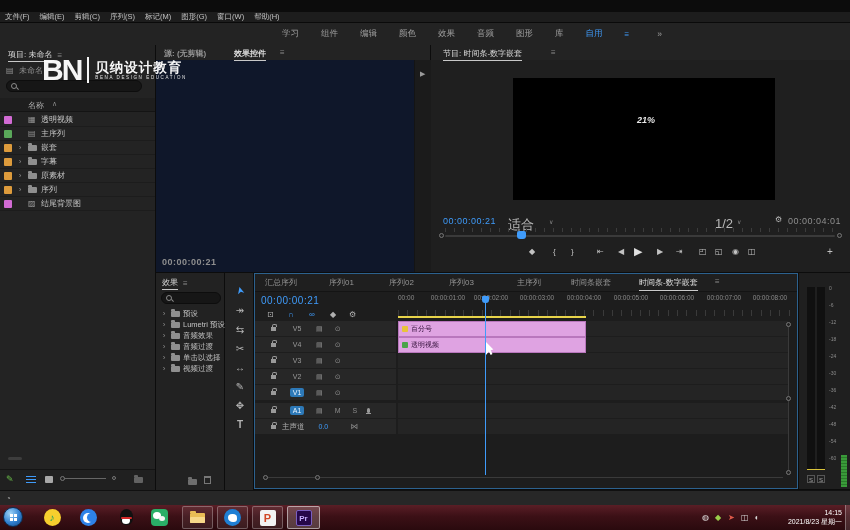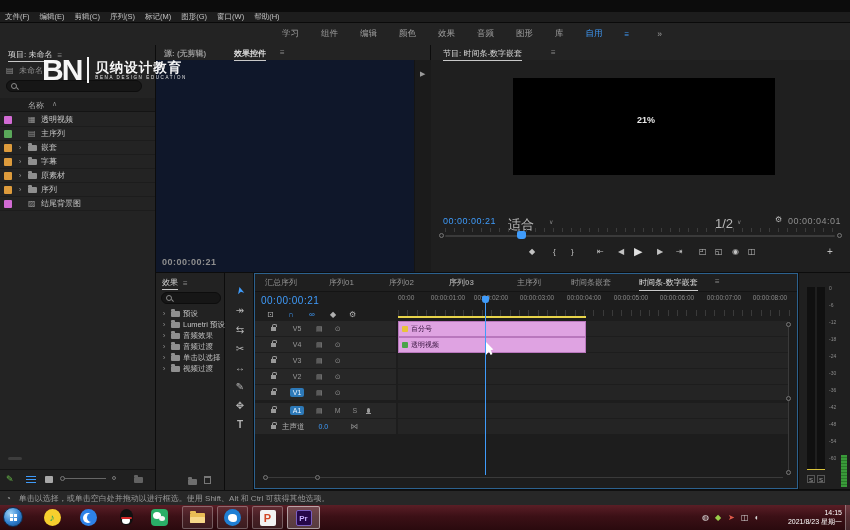--- a/index.html
+++ b/index.html
@@ -236,21 +236,21 @@
       <span class="abs" style="left:5px;top:10px;font-size:7px;color:#9a9a9a;">▶</span>
     </div>
     <span class="abs tc-gray nw" style="left:6px;top:212px;font-size:9px;letter-spacing:.5px;">00:00:00:21</span>
   </div>
 
   <div class="panel" style="left:431px;top:45px;width:419px;height:227px;background:#1f1f1f;">
     <div class="abs" style="left:0;top:0;width:419px;height:15px;background:#232323;">
       <span class="ptab on abs nw" style="left:12px;top:3px;">节目: 时间条-数字嵌套</span>
       <span class="pmenu abs" style="left:120px;top:3px;">≡</span>
     </div>
-    <div class="pm-frame" style="left:82px;top:33px;width:262px;height:97px;">
+    <div class="pm-frame" style="left:82px;top:33px;width:262px;height:122px;font-style:italic;">
       <span class="abs" style="left:124px;top:37px;font-size:9px;color:#e8e8e8;font-weight:bold;">21%</span>
     </div>
 
     <span class="abs tc-blue nw" style="left:12px;top:171px;font-size:9px;letter-spacing:.5px;">00:00:00:21</span>
     <span class="dd abs" style="left:77px;top:171px;">适合</span>
     <span class="caret abs" style="left:118px;top:173px;">∨</span>
     <span class="dd abs" style="left:284px;top:171px;">1/2</span>
     <span class="caret abs" style="left:306px;top:173px;">∨</span>
     <span class="abs" style="left:344px;top:170px;font-size:8px;color:#b8b8b8;">⚙</span>
     <span class="abs tc-gray nw" style="left:357px;top:171px;font-size:9px;letter-spacing:.5px;">00:00:04:01</span>
@@ -330,21 +330,21 @@
     <span class="tool" style="top:127px;">✥</span>
     <span class="tool" style="top:146px;font-weight:bold;">T</span>
   </div>
 
   <div class="tl">
 
     <div class="abs" style="left:0;top:0;width:542px;height:17px;background:#1f1f1f;border-bottom:1px solid #141414;">
       <span class="tl-tab" style="left:10px;">汇总序列</span>
       <span class="tl-tab" style="left:74px;">序列01</span>
       <span class="tl-tab" style="left:134px;">序列02</span>
-      <span class="tl-tab" style="left:194px;font-weight:bold;">序列03</span>
+      <span class="tl-tab" style="left:194px;">序列03</span>
       <span class="tl-tab" style="left:262px;">主序列</span>
       <span class="tl-tab" style="left:316px;">时间条嵌套</span>
       <span class="tl-tab on" style="left:384px;">时间条-数字嵌套</span>
       <span class="pmenu abs" style="left:460px;top:3px;">≡</span>
     </div>
 
     <span class="abs tc-blue nw" style="left:6px;top:21px;font-size:10px;letter-spacing:.5px;">00:00:00:21</span>
     <div class="abs" style="left:0;top:36px;width:140px;height:12px;">
       <span class="abs" style="left:12px;font-size:8px;color:#b0b0b0;">⊡</span>
       <span class="abs" style="left:33px;font-size:8px;color:#3f9bfa;">∩</span>
@@ -459,21 +459,20 @@
     <span class="mdb" style="top:165px;">-54</span>
     <span class="mdb" style="top:182px;">-60</span>
     <div class="abs" style="left:8px;top:196px;width:18px;height:1px;background:#d8c23a;"></div>
     <span class="msolo" style="left:8px;top:202px;">S</span>
     <span class="msolo" style="left:18px;top:202px;">S</span>
     <div class="abs" style="left:42px;top:182px;width:6px;height:32px;background:repeating-linear-gradient(#3a9a3a 0 2px,#2a7a2a 2px 3px);"></div>
   </div>
 
   <div class="statusbar">
     <span style="font-size:8px;color:#9a9a9a;">◔</span>
-    <span class="nw" style="font-size:8px;color:#9a9a9a;">单击以选择，或单击空白处并拖动以进行框选。使用 Shift、Alt 和 Ctrl 可获得其他选项。</span>
   </div>
 
   <div class="taskbar">
     <div class="orb"></div>
     <div class="tk" style="left:42px;">
         <span class="c-music">♪</span>
       </div>
     <div class="tk" style="left:78px;">
         <span class="c-browser"></span>
       </div>

